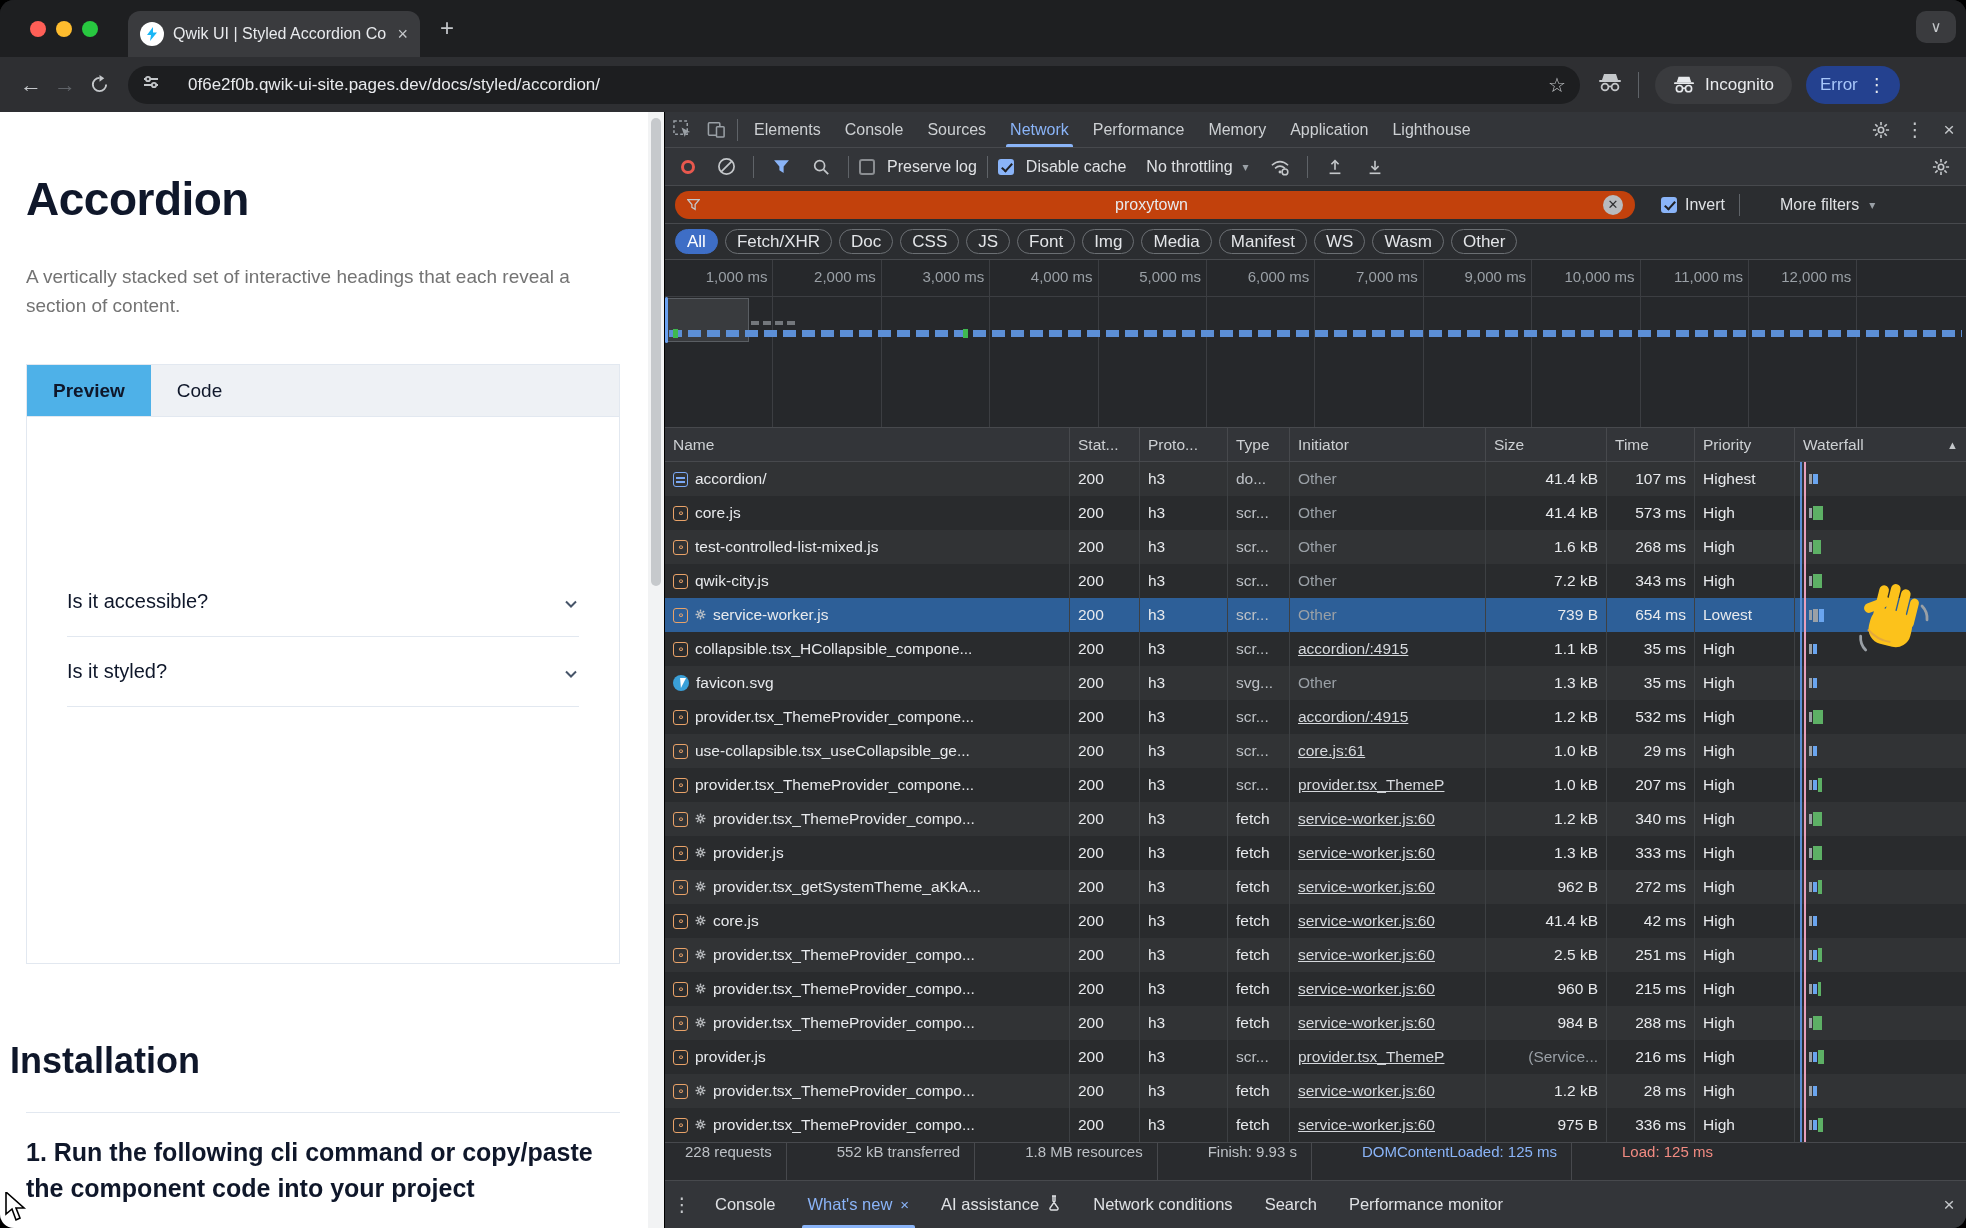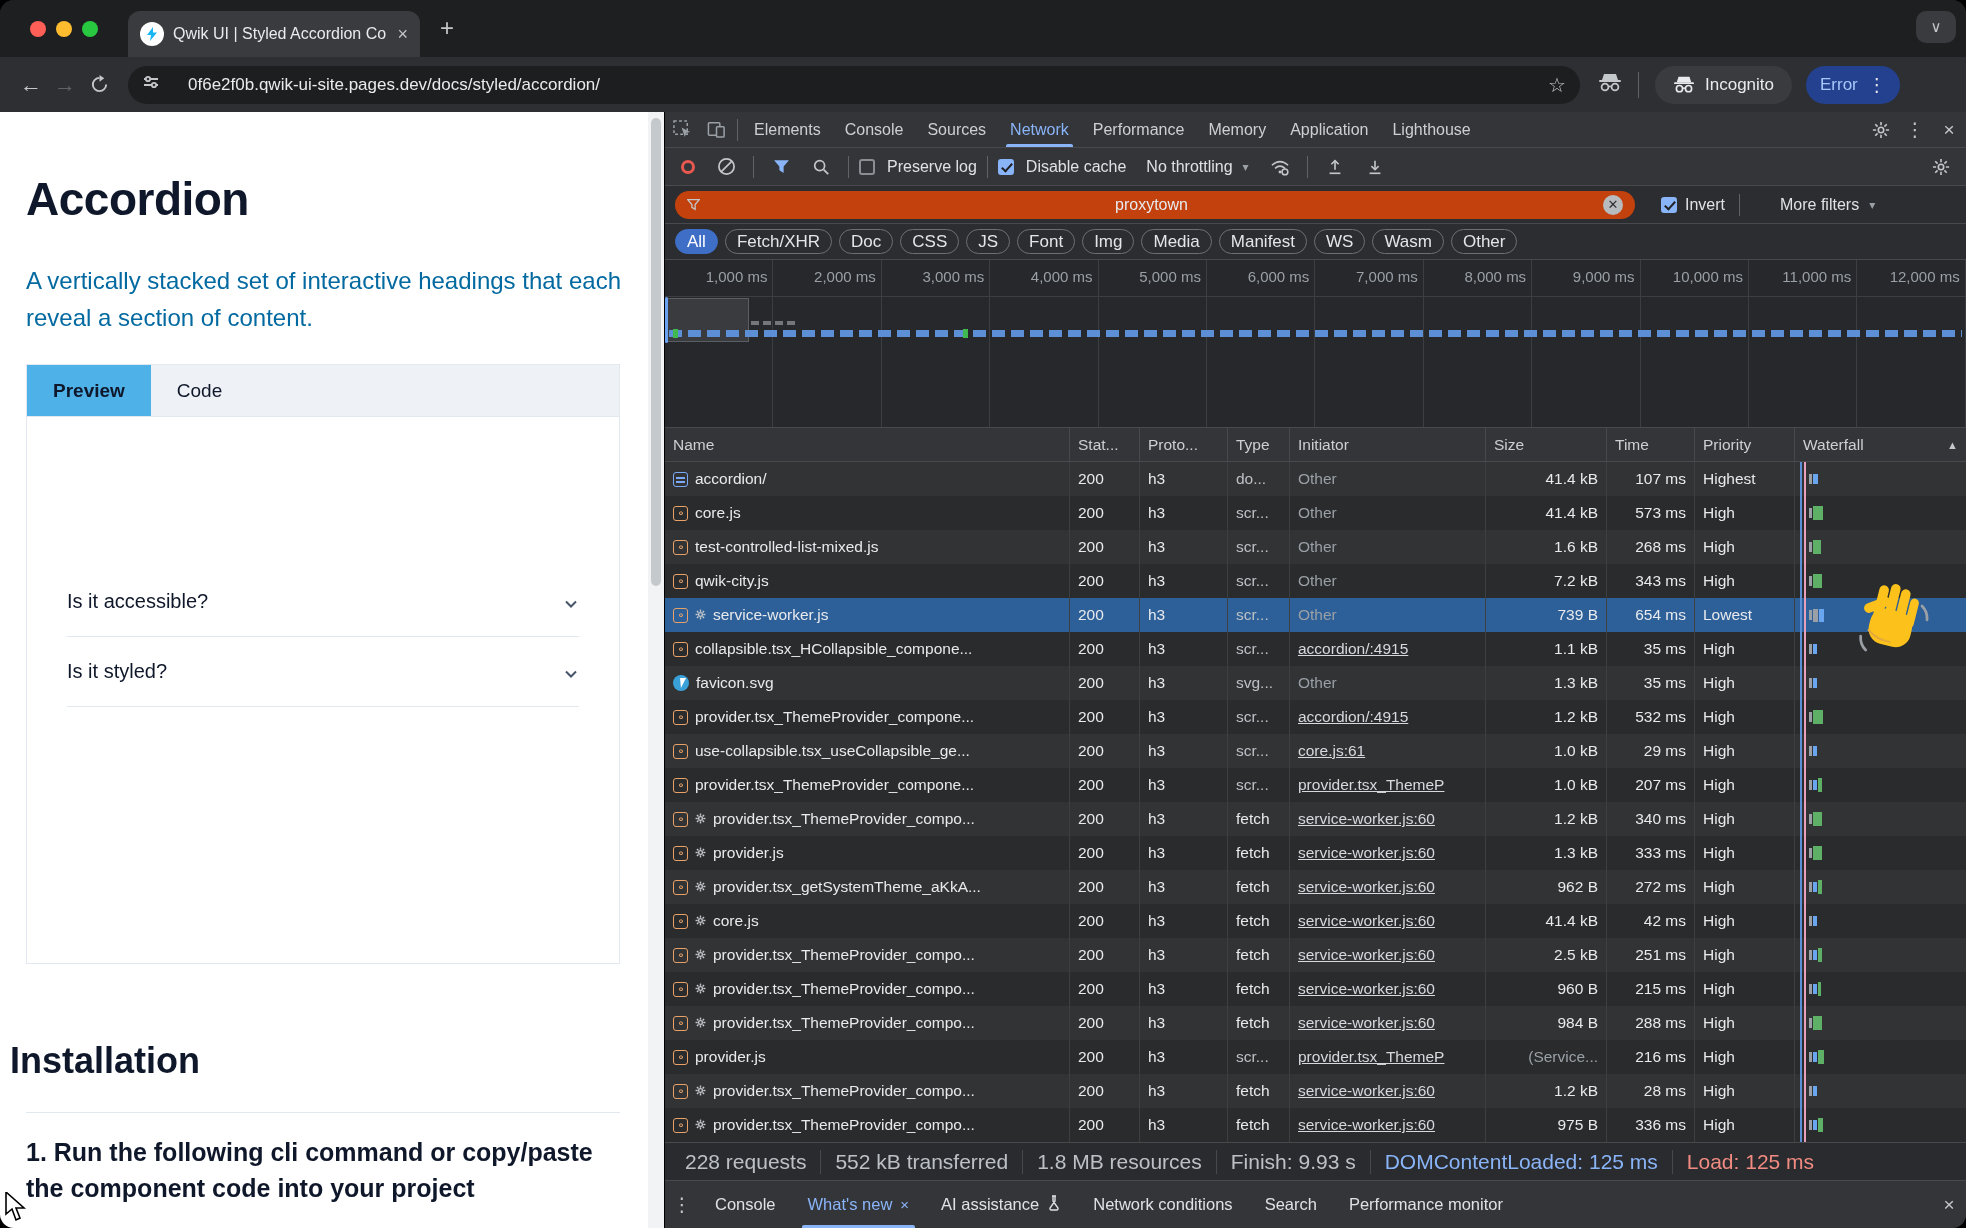--- a/index.html
+++ b/index.html
@@ -29,21 +29,21 @@
   .errorpill .kebab{color:#e8eaed;font-size:18px;}
 
   
   .content{position:absolute;left:0;top:112px;width:100%;height:1116px;display:flex;}
   .webpage{position:relative;width:648px;height:100%;background:#fff;overflow:hidden;}
   .pg-scroll{width:16px;height:100%;background:#f2f3f4;position:relative;flex:none;}
   .pg-thumb{position:absolute;left:3px;top:6px;width:10px;height:468px;border-radius:5px;background:#c6c9cc;}
 
   
   .pg-title{position:absolute;left:26px;top:60px;font-size:46px;font-weight:800;color:#0f172a;letter-spacing:-0.5px;}
-  .pg-desc{position:absolute;left:26px;top:150px;width:600px;font-size:24px;line-height:1.55;color:#0369a1;}
+  .pg-desc{position:absolute;left:26px;top:150px;width:600px;font-size:19px;line-height:1.55;color:#737373;}
   .demo{position:absolute;left:26px;top:252px;width:594px;height:600px;border:1px solid #e2e8f0;background:#fff;}
   .demo-tabs{height:52px;background:#eef1f5;border-bottom:1px solid #e2e8f0;display:flex;}
   .demo-tab{display:flex;align-items:center;padding:0 26px;font-size:19px;color:#0f172a;}
   .demo-tab.active{background:#4eb1e8;font-weight:700;}
   .acc-list{padding:150px 40px 0 40px;}
   .acc-item{height:70px;border-bottom:1px solid #e2e8f0;display:flex;align-items:center;justify-content:space-between;font-size:20px;color:#0f172a;}
   .chev{width:16px;height:16px;flex:none;}
   .pg-h2{position:absolute;left:10px;top:928px;font-size:36px;font-weight:800;color:#0f172a;}
   .pg-hr{position:absolute;left:26px;top:1000px;width:594px;height:1px;background:#e2e8f0;}
   .pg-step{position:absolute;left:26px;top:1022px;width:610px;font-size:25px;font-weight:700;color:#0f172a;line-height:1.45;}
@@ -111,21 +111,21 @@
   .icon-qwik::after{content:"";position:absolute;left:6px;top:3px;width:0;height:0;border-left:3px solid rgba(0,0,0,0);border-right:3px solid rgba(0,0,0,0);border-top:10px solid #fff;transform:skewX(-12deg);}
   .gearpre{flex:none;}
   .wfcell{position:relative;border-right:none;}
   .wfcell::before{content:"";position:absolute;left:5px;top:0;bottom:0;width:2px;background:#5c8fd6;}
   .wfcell::after{content:"";position:absolute;left:9px;top:0;bottom:0;width:2px;background:#e8a0bd;}
   .bars{position:absolute;left:14px;top:0;height:34px;display:flex;align-items:center;gap:1px;}
   .wpre{width:3px;height:10px;background:#9aa0a6;}
   .wb{height:10px;}
   .wg{height:14px;}
 
-  .dt-summary{height:38px;background:#292b2e;border-top:1px solid #47494d;display:flex;align-items:center;flex:none;font-size:21px;color:#bdc1c6;padding-left:6px;}
+  .dt-summary{height:38px;background:#292b2e;border-top:1px solid #47494d;display:flex;flex:none;font-size:15px;color:#bdc1c6;padding-left:6px;gap:36px;}
   .sumitem{padding:0 14px;border-right:1px solid #47494d;white-space:nowrap;}
   .sumitem:last-child{border-right:none;}
   .sum-blue{color:#8ab4f8;} .sum-red{color:#f28b82;}
 
   .dt-drawer{height:48px;background:#333539;border-top:1px solid #47494d;display:flex;align-items:center;flex:none;font-size:16.5px;}
   .dr-tab{height:100%;display:flex;align-items:center;gap:8px;padding:0 16px;color:#dfe1e4;position:relative;white-space:nowrap;}
   .dr-tab.active{color:#8ab4f8;}
   .dr-tab.active::after{content:"";position:absolute;left:10px;right:10px;bottom:0;height:3px;background:#8ab4f8;border-radius:2px 2px 0 0;}
   .dr-close{margin-left:auto;}
   .smallx{font-size:15px;color:inherit;}
@@ -389,21 +389,20 @@
         </div>
 
       <div class="dt-overview" id="overview">
         <div class="tickcell">1,000 ms</div>
           <div class="tickcell">2,000 ms</div>
           <div class="tickcell">3,000 ms</div>
           <div class="tickcell">4,000 ms</div>
           <div class="tickcell">5,000 ms</div>
           <div class="tickcell">6,000 ms</div>
           <div class="tickcell">7,000 ms</div>
-          <div class="tickcell">8,000 ms</div>
           <div class="tickcell">9,000 ms</div>
           <div class="tickcell">10,000 ms</div>
           <div class="tickcell">11,000 ms</div>
           <div class="tickcell">12,000 ms</div>
           <div class="ov-hline"></div>
         <div class="ov-sel"></div>
         <div class="ov-caret"></div>
         <div class="ov-dash2"></div>
         <div class="ov-dash"></div>
         <div class="ov-g" style="left:8px"></div>

